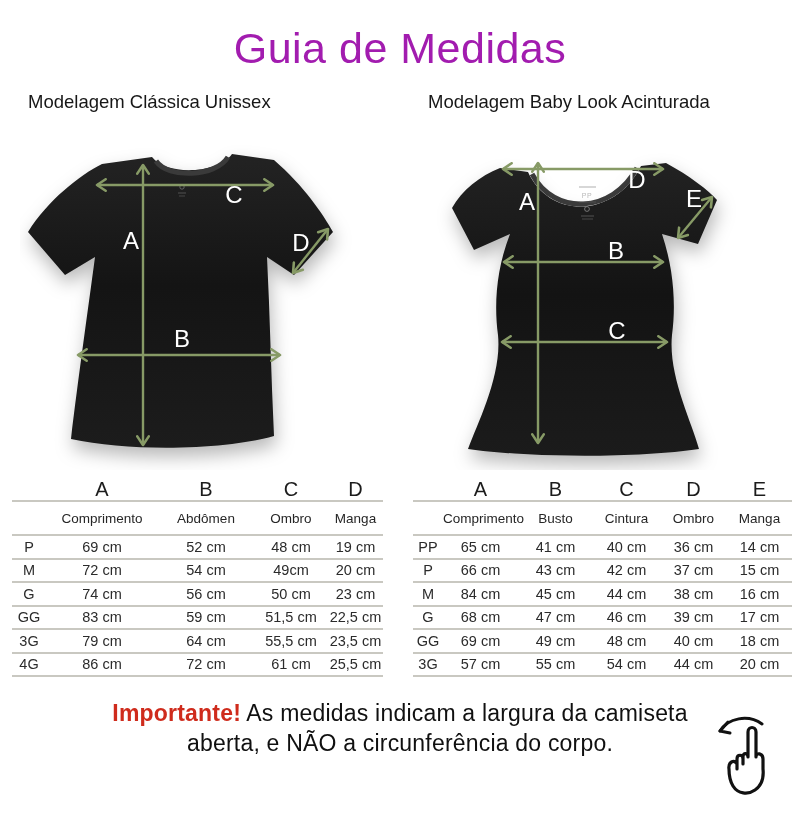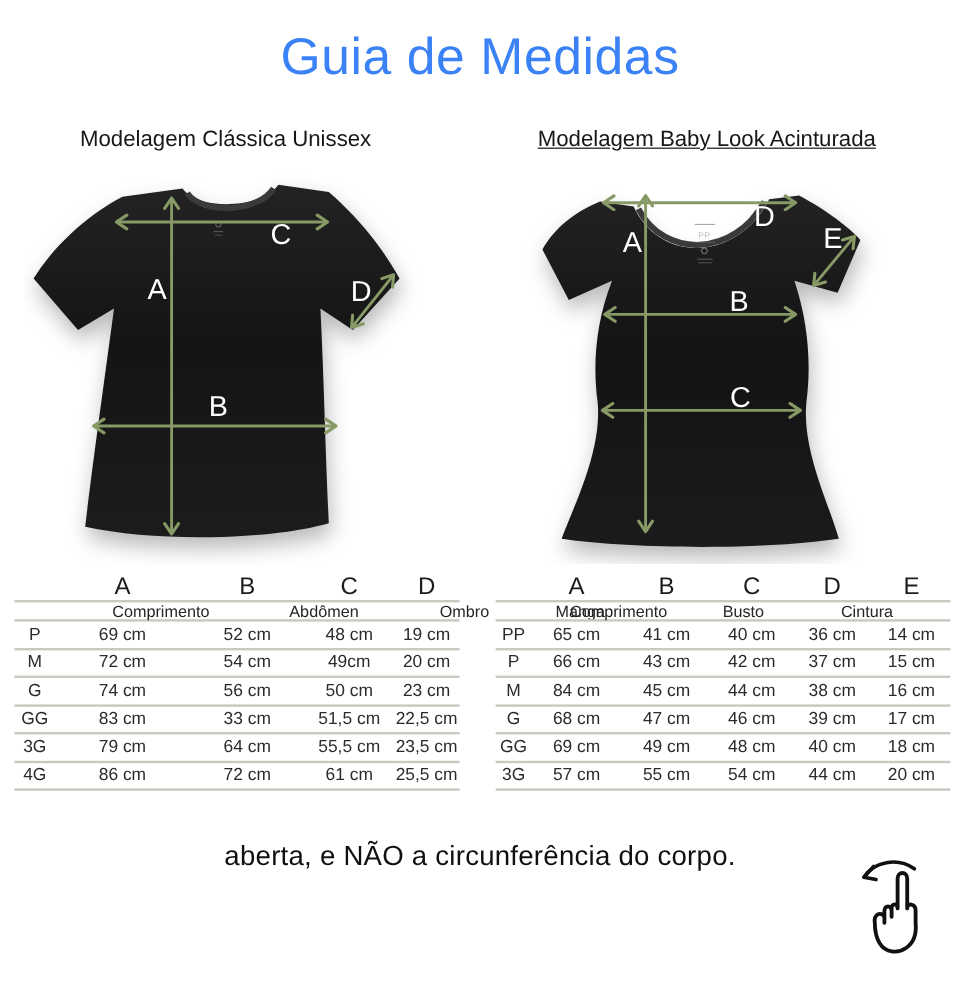--- a/index.html
+++ b/index.html
@@ -3,45 +3,45 @@
 <meta charset="utf-8">
 <style>
   * { margin:0; padding:0; box-sizing:border-box; }
   html,body { background:#ffffff; }
   .stage {
     position:relative; width:800px; height:820px; background:#ffffff;
     font-family:"Liberation Sans", sans-serif; color:#151515; overflow:hidden;
   }
   .title {
     position:absolute; top:24px; left:0; width:800px; text-align:center;
-    font-size:43px; font-weight:500; letter-spacing:0.5px; color:#3b82f6;
+    font-size:43px; font-weight:500; letter-spacing:0.5px; color:#a21caf;
   }
   .subtitle {
-    position:absolute; top:105px; text-align:center;
-    font-size:18.5px; font-weight:500; color:#171717;
+    position:absolute; top:91px; text-align:left;
+    font-size:18.5px; font-weight:500; color:#171717;padding-left:28px;
   }
   .subtitle.classic { left:0; width:376px; }
-  .subtitle.baby    { left:400px; width:378px;text-decoration:underline; }
+  .subtitle.baby    { left:400px; width:378px; }
 
   .fig { position:absolute; top:140px; }
   .fig.classic { left:20px; }
   .fig.baby    { left:410px; }
   .shirt { filter: drop-shadow(2px 9px 9px rgba(0,0,0,0.28)); }
   .arrow { stroke:#879a66; stroke-width:2.4; }
   .mletter { fill:#ffffff; font-size:24px; font-weight:400; }
   .tagtext { fill:#b9b9b9; font-size:7px; letter-spacing:0.5px; }
 
   .mtable { position:absolute; top:478px; }
   .mtable.classic { left:12px;  width:371px; }
   .mtable.baby    { left:413px; width:379px; }
   .trow { display:grid; align-items:center; border-bottom:2px solid #c9c8c1; }
   .mtable.classic .trow { grid-template-columns: 34px 112px 96px 74px 55px; }
   .mtable.baby .trow    { grid-template-columns: 30px 75px 75px 67px 67px 65px; }
   .letters-row { height:24px;   font-size:20px;   color:#1c1c1c; }
-  .names-row   { height:16px;   font-size:13.5px; color:#262626;gap:32px; }
+  .names-row   { height:34px;   font-size:13.5px; color:#262626; }
   .data-row    { height:23.5px; font-size:14.5px; color:#2b2b2b; }
   .tcell { text-align:center; white-space:nowrap; }
 
   .note {
     position:absolute; top:698px; left:70px; width:660px; text-align:center;
     font-size:23px; line-height:30px; font-weight:500; color:#101010; letter-spacing:0.2px;
   }
   .note .hl { color:#cf2b1c; font-weight:700; }
   .hand { position:absolute; left:708px; top:712px; }
 </style>
@@ -157,21 +157,21 @@
       <div class="trow data-row">
         <div class="tcell">G</div>
         <div class="tcell">74 cm</div>
         <div class="tcell">56 cm</div>
         <div class="tcell">50 cm</div>
         <div class="tcell">23 cm</div>
       </div>
       <div class="trow data-row">
         <div class="tcell">GG</div>
         <div class="tcell">83 cm</div>
-        <div class="tcell">33 cm</div>
+        <div class="tcell">59 cm</div>
         <div class="tcell">51,5 cm</div>
         <div class="tcell">22,5 cm</div>
       </div>
       <div class="trow data-row">
         <div class="tcell">3G</div>
         <div class="tcell">79 cm</div>
         <div class="tcell">64 cm</div>
         <div class="tcell">55,5 cm</div>
         <div class="tcell">23,5 cm</div>
       </div>
@@ -244,20 +244,21 @@
         <div class="tcell">3G</div>
         <div class="tcell">57 cm</div>
         <div class="tcell">55 cm</div>
         <div class="tcell">54 cm</div>
         <div class="tcell">44 cm</div>
         <div class="tcell">20 cm</div>
       </div>
     </div>
 
   <div class="note">
+    <div><span class="hl">Importante!</span> <span>As medidas indicam a largura da camiseta</span></div>
     <div>aberta, e NÃO a circunferência do corpo.</div>
   </div>
 
   <svg class="hand" width="64" height="84" viewBox="0 0 64 84">
     <path d="M12,19 C20,6 40,2 54,12" fill="none" stroke="#111111" stroke-width="3" stroke-linecap="round"></path>
     <path d="M12,19 L20,10 M12,19 L22,21" fill="none" stroke="#111111" stroke-width="3" stroke-linecap="round" stroke-linejoin="round"></path>
     <path d="M40,20 C40,14 48,14 48,20 L48,45
              C48,40 55,41 55,47 L55,57
              C56,67 53,74 47,78 C40,83 30,82 25,74
              C22,69 21,63 21,57 C20,50 26,47 29,52 L29,57

